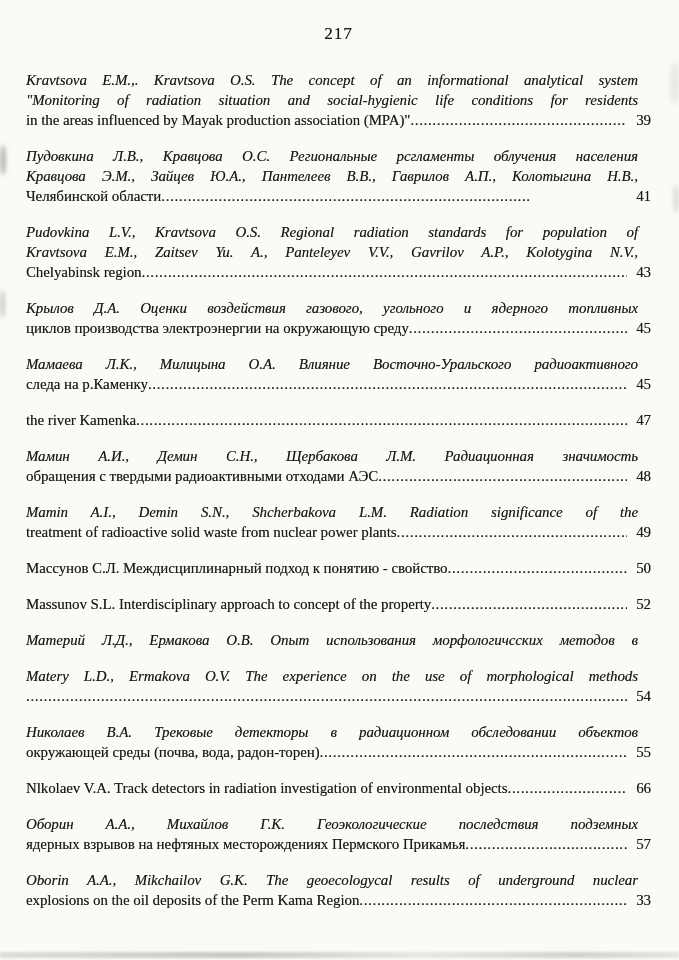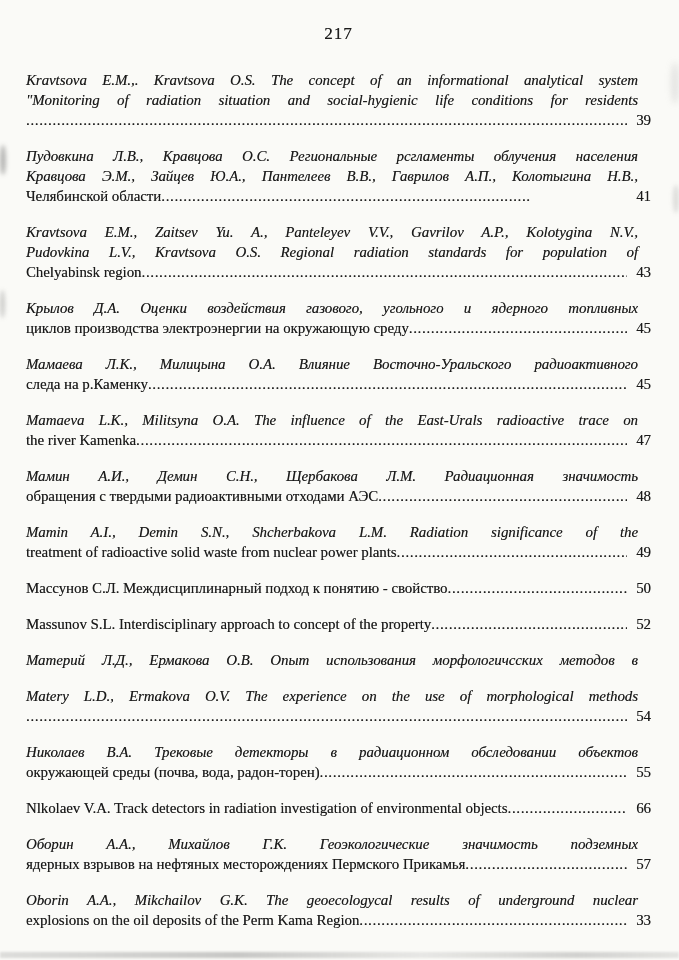--- a/index.html
+++ b/index.html
@@ -77,38 +77,39 @@
 
 <div class="page">
   <div class="head">217</div>
 
   <div class="entries">
 
     <div class="entry">
       <div class="line">Kravtsova E.M.,. Kravtsova O.S. The concept of an informational analytical system</div>
       <div class="line">"Monitoring of radiation situation and social-hygienic life conditions for residents</div>
       <div class="lastline">
+        <span class="txt">in the areas influenced by Mayak production association (MPA)"</span>
         <span class="dots"></span>
         <span class="pg">39</span>
       </div>
     </div>
 
     <div class="entry">
       <div class="line">Пудовкина Л.В., Кравцова О.С. Региональные рсгламенты облучения населения</div>
       <div class="line">Кравцова Э.М., Зайцев Ю.А., Пантелеев В.В., Гаврилов А.П., Колотыгина Н.В.,</div>
       <div class="lastline">
         <span class="txt">Челябинской области</span>
         <span class="dots short"></span>
         <span class="pg">41</span>
       </div>
     </div>
 
     <div class="entry">
+      <div class="line">Pudovkina L.V., Kravtsova O.S. Regional radiation standards for population of</div>
       <div class="line">Kravtsova E.M., Zaitsev Yu. A., Panteleyev V.V., Gavrilov A.P., Kolotygina N.V.,</div>
-      <div class="line">Pudovkina L.V., Kravtsova O.S. Regional radiation standards for population of</div>
       <div class="lastline">
         <span class="txt">Chelyabinsk region</span>
         <span class="dots"></span>
         <span class="pg">43</span>
       </div>
     </div>
 
     <div class="entry">
       <div class="line">Крылов Д.А. Оценки воздействия газового, угольного и ядерного топливных</div>
       <div class="lastline">
@@ -121,21 +122,20 @@
     <div class="entry">
       <div class="line">Мамаева Л.К., Милицына О.А. Влияние Восточно-Уральского радиоактивного</div>
       <div class="lastline">
         <span class="txt">следа на р.Каменку</span>
         <span class="dots"></span>
         <span class="pg">45</span>
       </div>
     </div>
 
     <div class="entry">
-      <div class="line">Mamaeva L.K., Militsyna O.A. The influence of the East-Urals radioactive trace on</div>
       <div class="lastline">
         <span class="txt">the river Kamenka</span>
         <span class="dots"></span>
         <span class="pg">47</span>
       </div>
     </div>
 
     <div class="entry">
       <div class="line">Мамин А.И., Демин С.Н., Щербакова Л.М. Радиационная значимость</div>
       <div class="lastline">
@@ -193,21 +193,21 @@
 
     <div class="entry">
       <div class="lastline">
         <span class="txt">Nlkolaev V.A. Track detectors in radiation investigation of environmental objects</span>
         <span class="dots"></span>
         <span class="pg">66</span>
       </div>
     </div>
 
     <div class="entry">
-      <div class="line">Оборин А.А., Михайлов Г.К. Геоэкологические значимость подземных</div>
+      <div class="line">Оборин А.А., Михайлов Г.К. Геоэкологические последствия подземных</div>
       <div class="lastline">
         <span class="txt">ядерных взрывов на нефтяных месторождениях Пермского Прикамья</span>
         <span class="dots"></span>
         <span class="pg">57</span>
       </div>
     </div>
 
     <div class="entry">
       <div class="line">Oborin A.A., Mikchailov G.K. The geoecologycal results of underground nuclear</div>
       <div class="lastline">

